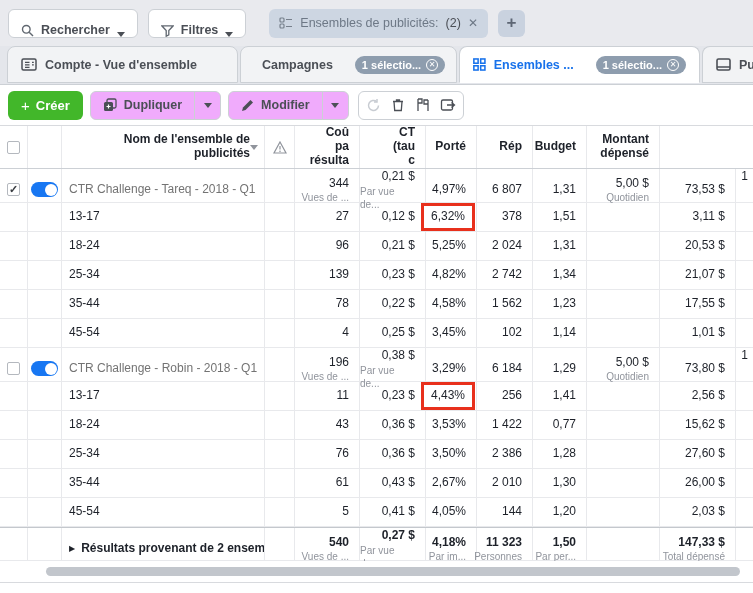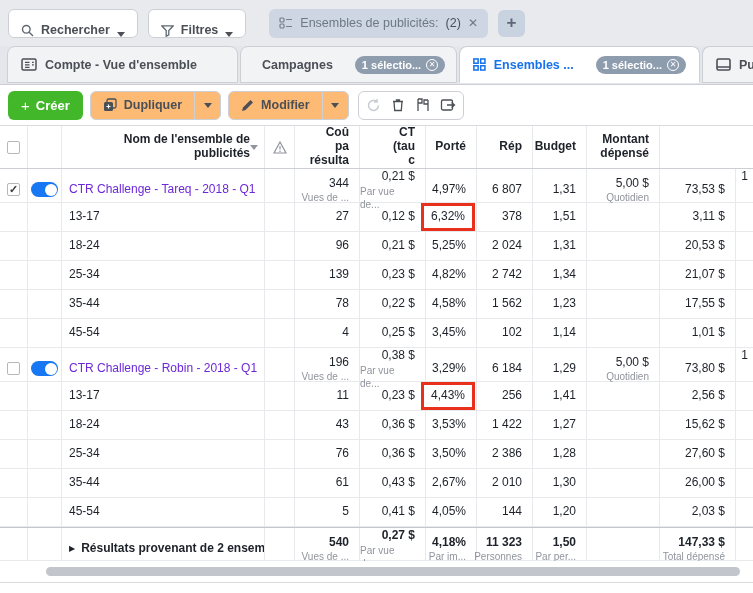--- a/index.html
+++ b/index.html
@@ -31,21 +31,21 @@
   .tab-publicites { flex: 1 1 auto; min-width: 0; border-right: none; border-radius: 8px 0 0 0; }
   .badge { background: #8e9dae; color: #fff; font-size: 11px; font-weight: bold; border-radius: 10px; padding: 3px 7px;
     display: inline-flex; align-items: center; gap: 5px; flex-shrink: 0; margin-left: 14px; }
   .badge-close { width: 12px; height: 12px; border: 1px solid #fff; border-radius: 50%; font-size: 8px; line-height: 10px; text-align: center; display: inline-block; font-weight: normal; }
 
   
   .action-bar { height: 40px; background: #fff; display: flex; align-items: center; gap: 7px; padding: 0 8px; flex-shrink: 0; }
   .btn-green { display: inline-flex; align-items: center; gap: 6px; height: 29px; padding: 0 13px; cursor: pointer;
     background: #42b72a; border: none; border-radius: 6px; color: #fff; font-weight: bold; font-size: 13px; }
   .btn-green .plus { font-size: 15px; font-weight: normal; }
-  .split { display: inline-flex; height: 29px; border: 1px solid #ccd0d5; border-radius: 6px; overflow: hidden; background: #fdba74; }
+  .split { display: inline-flex; height: 29px; border: 1px solid #ccd0d5; border-radius: 6px; overflow: hidden; background: #f0abfc; }
   .split .main { display: inline-flex; align-items: center; gap: 7px; padding: 0 12px; font-weight: bold; color: #4b4f56; font-size: 12.5px; border: none; background: transparent; cursor: pointer; }
   .split .arrow { width: 26px; display: flex; align-items: center; justify-content: center; border: none; border-left: 1px solid #ccd0d5; background: transparent; cursor: pointer; }
   .icon-group { display: inline-flex; align-items: center; height: 29px; border: 1px solid #ccd0d5; border-radius: 6px; margin-left: 2px; padding: 0 2px; }
   .icon-btn { width: 25px; height: 27px; display: flex; align-items: center; justify-content: center; background: none; border: none; cursor: pointer; }
 
   
   .grid-row { display: grid; grid-template-columns: 28px 34px 203px 30px 65px 66px 51px 56px 54px 73px 76px 17px; }
   .thead { height: 44px; border-top: 1px solid #d8dade; border-bottom: 1px solid #ccd0d5; background: #fff; flex-shrink: 0; }
   .th { display: flex; align-items: center; justify-content: flex-end; padding-right: 10px; font-weight: bold; font-size: 12px; color: #1d2129;
     border-right: 1px solid #e8e9ec; white-space: pre-line; text-align: right; line-height: 1.15; overflow: hidden; }
@@ -57,21 +57,21 @@
     border-right: 1px solid #e8e9ec; overflow: visible; line-height: 1.3; }
   .td.c-check, .td.c-toggle { align-items: center; justify-content: center; flex-direction: row; padding-right: 0; }
   .td.c-name { align-items: center; padding-left: 7px; flex-direction: row; justify-content: flex-start; gap: 6px; white-space: nowrap; overflow: hidden; }
   .td.c-warn { padding-right: 0; }
   .td.c-partial { border-right: none; align-items: flex-start; justify-content: center; flex-direction: row; padding: 0; }
   .row-campaign { height: 34px; }
   .row-breakdown { height: 29px; }
   .row-summary { height: 34px; border-top: 1px solid #c4c8cd; }
   .val { font-size: 12px; color: #1d2129; }
   .sub { font-size: 10px; color: #90949c; }
-  .row-campaign .c-name .name-text { color: #6d28d9; cursor: pointer; }
+  .row-campaign .c-name .name-text { color: #737373; cursor: pointer; }
   .row-summary .c-name .name-text { font-weight: bold; }
   .row-summary .val { font-weight: bold; }
   .name-caret { font-size: 8px; color: #1d2129; }
   .checkbox { width: 13px; height: 13px; border: 1px solid #b4b8be; border-radius: 2px; background: #fff;
     font-size: 11px; line-height: 11px; text-align: center; color: #3a3d42; font-weight: bold; cursor: pointer; display: inline-block; }
   .toggle { width: 27px; height: 15px; border-radius: 8px; background: #1877f2; position: relative; display: inline-block; cursor: pointer; }
   .toggle::after { content: ""; position: absolute; right: 1.5px; top: 1.5px; width: 12px; height: 12px; border-radius: 50%; background: #fff; }
   .red-box { display: inline-block; border: 3px solid #e8301c; padding: 3px 7px; margin: -6px -9px -6px 0; position: relative; z-index: 2; background: #fff; }
 
   
@@ -532,21 +532,21 @@
     <div class="td c-cost">
           <span class="val">0,36 $</span>
         </div>
     <div class="td c-ctr">
           <span class="val">3,53%</span>
         </div>
     <div class="td c-reach">
           <span class="val">1 422</span>
         </div>
     <div class="td c-freq">
-          <span class="val">1,27</span>
+          <span class="val">0,77</span>
         </div>
     <div class="td c-budget">
           <span class="val"></span>
         </div>
     <div class="td c-spent">
           <span class="val">15,62 $</span>
         </div>
     <div class="td c-partial">
           <span class="val"></span>
         </div>

